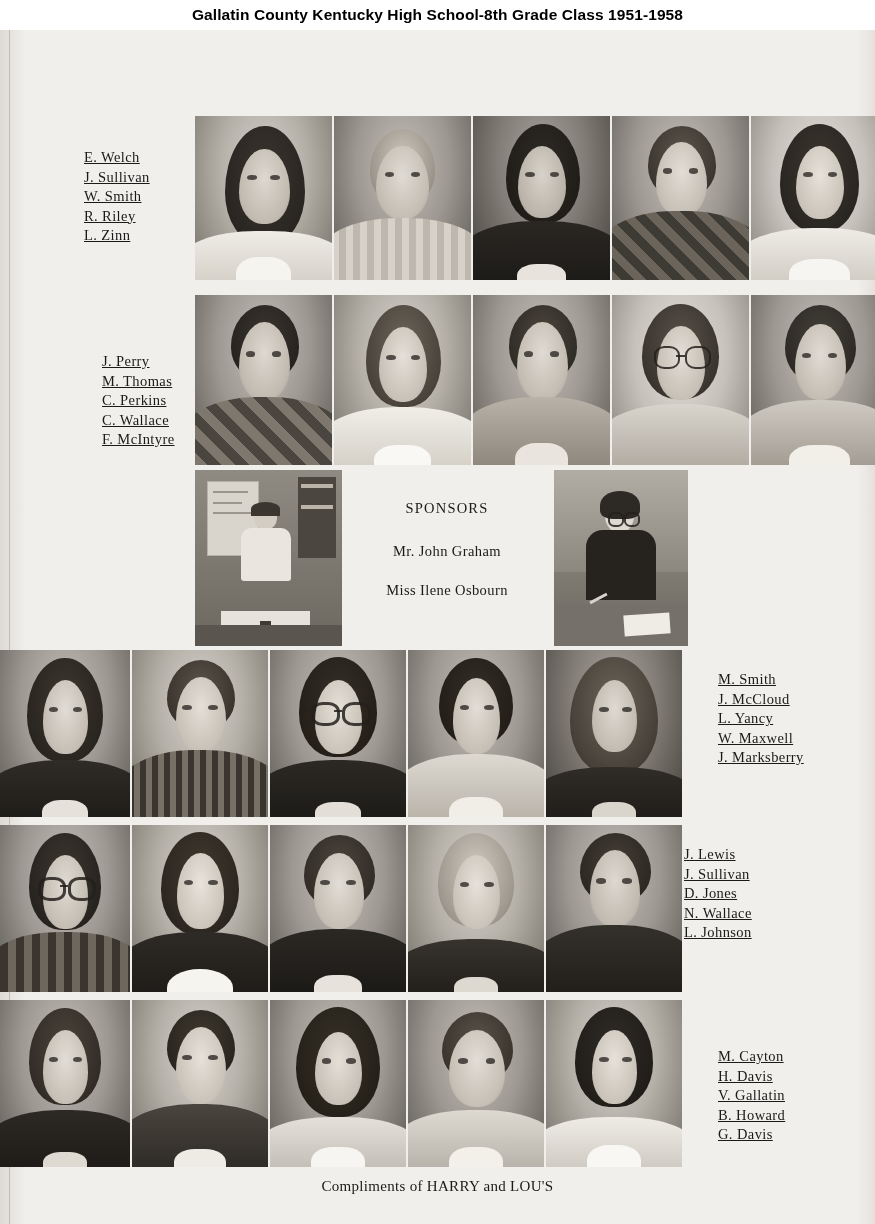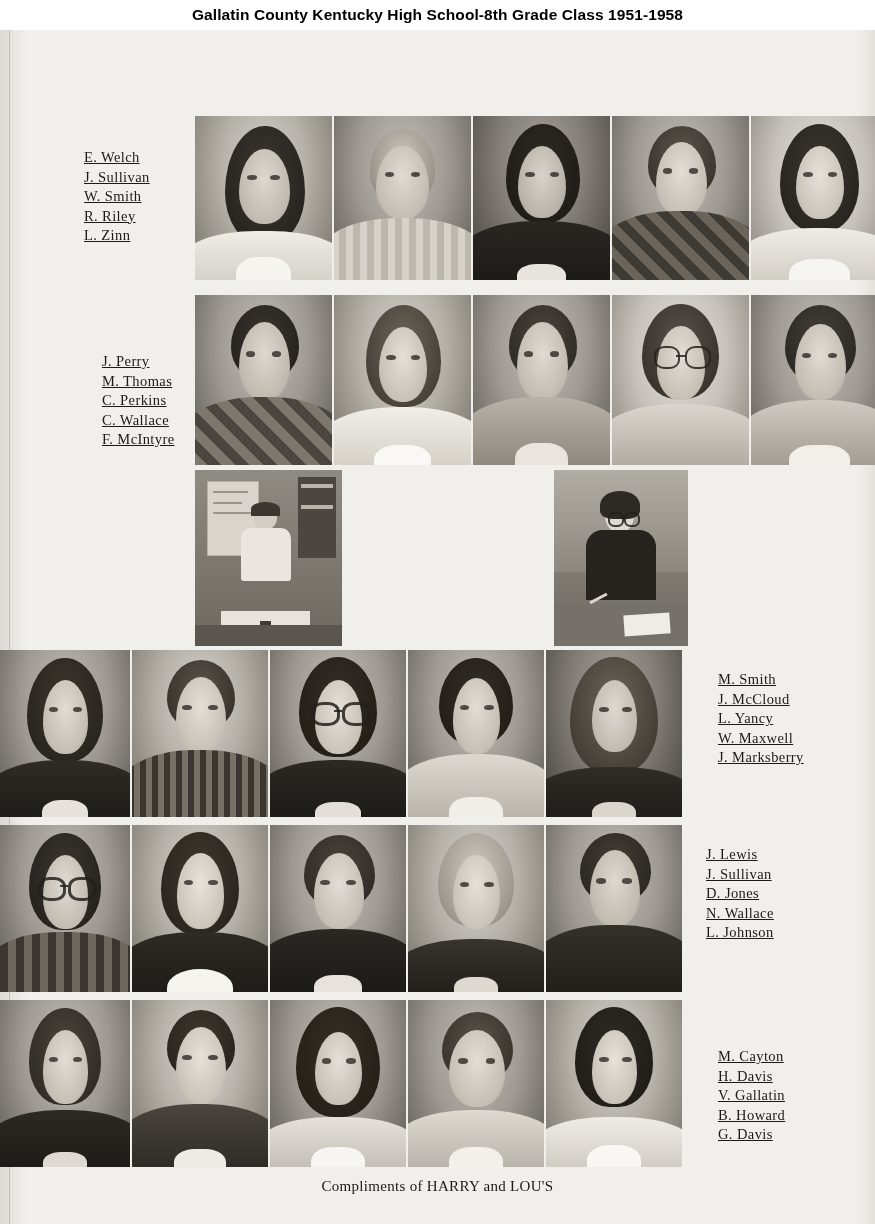--- a/index.html
+++ b/index.html
@@ -315,20 +315,25 @@
       <div style="position:absolute; left:40%; top:20%; width:16%; height:14%; border-radius:50%; background:#d3cdc4;"></div>
       <div style="position:absolute; left:38%; top:18%; width:20%; height:8%; border-radius:50% 50% 0 0; background:#3b3730;"></div>
       <div style="position:absolute; left:31%; top:33%; width:34%; height:30%; background:#eae6df; border-radius:20% 20% 6% 6%;"></div>
 
       <div style="position:absolute; left:18%; bottom:12%; width:60%; height:8%; background:#e7e3dc;"></div>
       <div style="position:absolute; left:44%; bottom:0%; width:8%; height:14%; background:#3f3a34;"></div>
       <div style="position:absolute; left:0; bottom:0; width:100%; height:12%; background:#5a554e;"></div>
     </div>
   </div>
 
+  <div class="sponsors" style="left:352px; top:470px; width:190px;">
+    <div class="title">SPONSORS</div>
+    <div class="name">Mr. John Graham</div>
+    <div class="name">Miss Ilene Osbourn</div>
+  </div>
 
   <div class="candid" style="left:554px; top:440px; width:134px; height:176px; background:linear-gradient(180deg,#9a958d 0%, #6d685f 100%);">
     <div class="room">
       <div style="position:absolute; left:0; top:0; width:100%; height:58%; background:linear-gradient(180deg,#b2ada4 0%, #8d887f 100%);"></div>
 
       <div style="position:absolute; left:38%; top:16%; width:22%; height:20%; border-radius:50%; background:#ded9d1;"></div>
       <div style="position:absolute; left:34%; top:12%; width:30%; height:16%; border-radius:50% 50% 30% 30%; background:#2d2925;"></div>
       <div class="glasses" style="left:40%; top:24%; width:9%; height:6%;"></div>
       <div class="glasses" style="left:52%; top:24%; width:9%; height:6%;"></div>
       <div style="position:absolute; left:24%; top:34%; width:52%; height:40%; background:#26231f; border-radius:24% 24% 0 0;"></div>
@@ -449,21 +454,21 @@
   <div class="photo bg-mid" style="left:546px; top:795px; width:136px; height:167px;">
     <div class="face">
       <div class="hair" style="left:25%; top:5%; width:52%; height:42%; background:radial-gradient(ellipse at 50% 40%, #433d35 0%, #2e2a24 70%, #221f1b 100%);"></div>
       <div class="face-oval" style="left:32%; top:15%; width:37%; height:46%; background:radial-gradient(ellipse at 50% 40%, #ddd8d0 0%, #c0bab0 70%, #9b958b 100%);"></div>
       <div class="eye" style="left:37%; top:32%;"></div>
       <div class="eye" style="left:56%; top:32%;"></div>
       <div class="shoulders" style="height:40%; background:linear-gradient(180deg, #34302a 0%, #221f1b 100%);"></div>
     </div>
   </div>
 
-  <div class="name-list" style="left:706px; top:815px;">
+  <div class="name-list" style="left:684px; top:815px;">
     <div>J. Lewis</div>
     <div>J. Sullivan</div>
     <div>D. Jones</div>
     <div>N. Wallace</div>
     <div>L. Johnson</div>
   </div>
 
   <div class="photo bg-mid" style="left:0px; top:970px; width:130px; height:167px;">
     <div class="face">
       <div class="hair" style="left:22%; top:5%; width:56%; height:58%; background:radial-gradient(ellipse at 50% 40%, #4a443b 0%, #332e28 70%, #26221d 100%);"></div>

